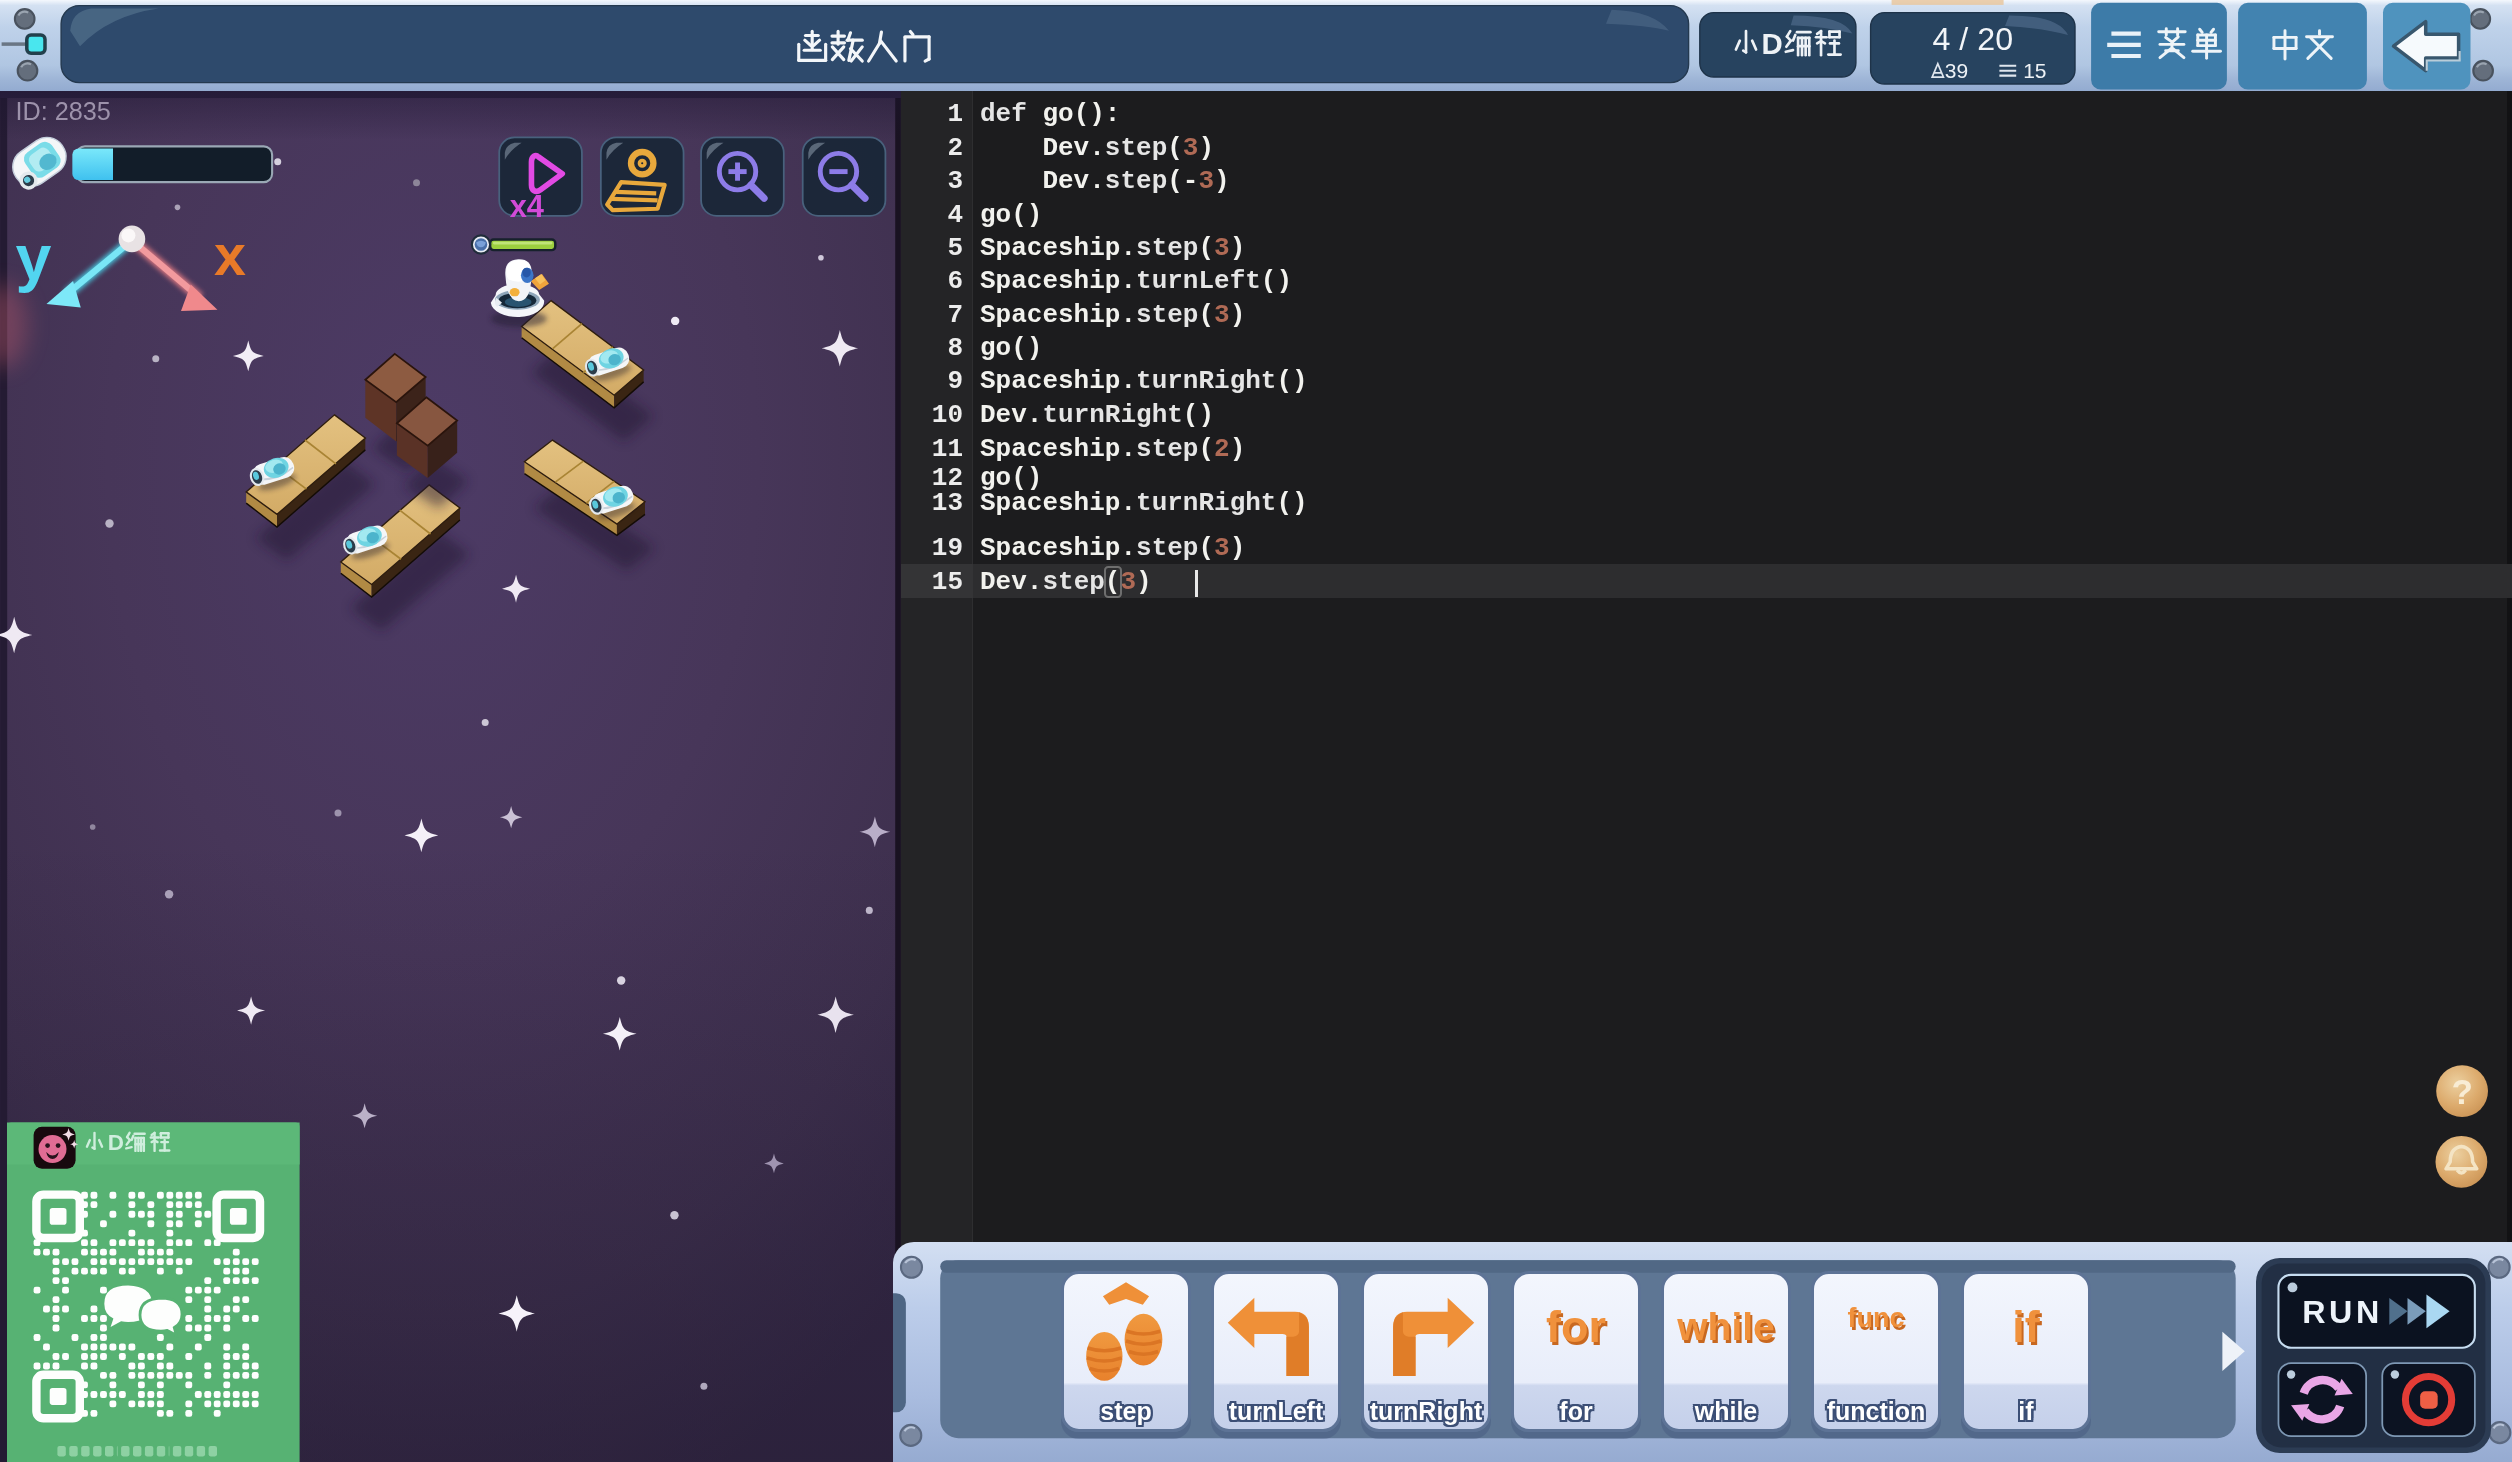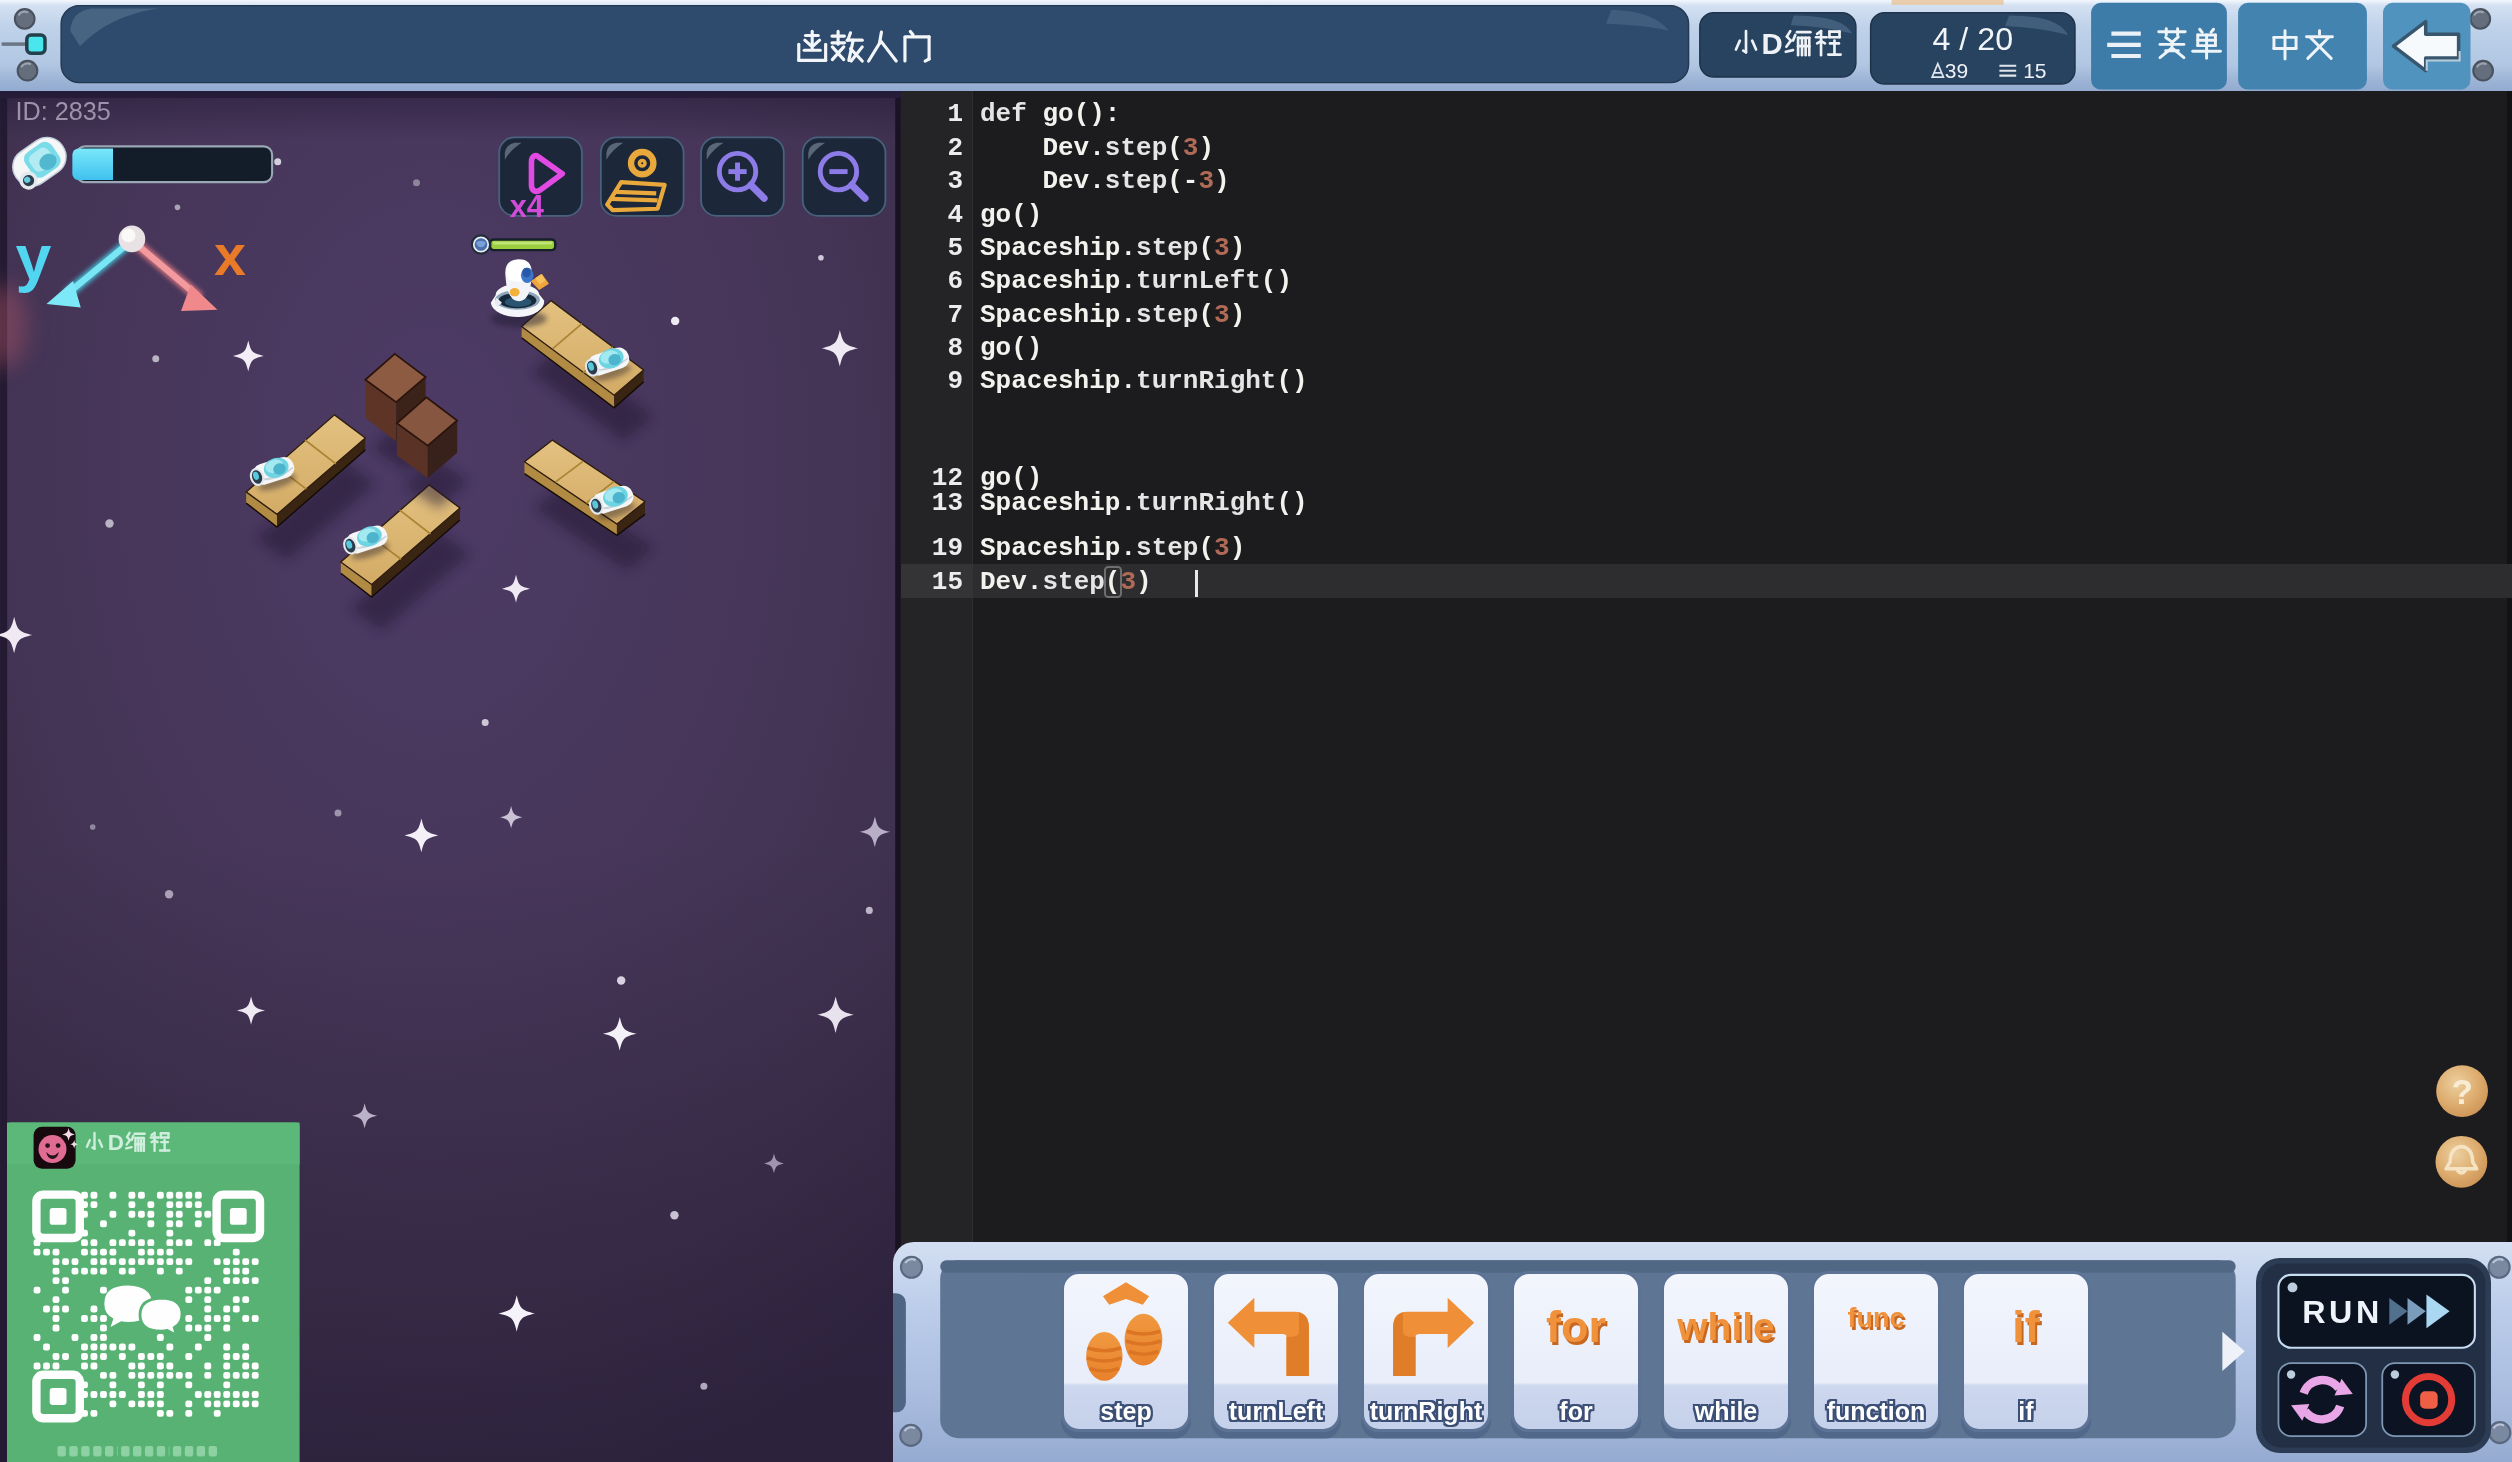--- a/index.html
+++ b/index.html
@@ -24,20 +24,22 @@
       <div style="position:absolute;left:0;top:473px;width:72px;height:34px;background:#343436"></div>
       <div class="codeline" style="top:6.3px"><span class="lnum">1</span><span class="ctext"><span class="kw">def </span>go():</span></div>
       <div class="codeline" style="top:40px"><span class="lnum">2</span><span class="ctext">    Dev.<span class="kw">step</span>(<span class="num">3</span>)</span></div>
       <div class="codeline" style="top:73px"><span class="lnum">3</span><span class="ctext">    Dev.<span class="kw">step</span>(-<span class="num">3</span>)</span></div>
       <div class="codeline" style="top:107px"><span class="lnum">4</span><span class="ctext">go()</span></div>
       <div class="codeline" style="top:140px"><span class="lnum">5</span><span class="ctext">Spaceship.<span class="kw">step</span>(<span class="num">3</span>)</span></div>
       <div class="codeline" style="top:173px"><span class="lnum">6</span><span class="ctext">Spaceship.<span class="kw">turnLeft</span>()</span></div>
       <div class="codeline" style="top:207px"><span class="lnum">7</span><span class="ctext">Spaceship.<span class="kw">step</span>(<span class="num">3</span>)</span></div>
       <div class="codeline" style="top:240px"><span class="lnum">8</span><span class="ctext">go()</span></div>
       <div class="codeline" style="top:273px"><span class="lnum">9</span><span class="ctext">Spaceship.<span class="kw">turnRight</span>()</span></div>
+      <div class="codeline" style="top:307px"><span class="lnum">10</span><span class="ctext">Dev.<span class="kw">turnRight</span>()</span></div>
+      <div class="codeline" style="top:341px"><span class="lnum">11</span><span class="ctext">Spaceship.<span class="kw">step</span>(<span class="num">2</span>)</span></div>
       <div class="codeline" style="top:370px"><span class="lnum">12</span><span class="ctext">go()</span></div>
       <div class="codeline" style="top:395px"><span class="lnum">13</span><span class="ctext">Spaceship.<span class="kw">turnRight</span>()</span></div>
       <div class="codeline" style="top:440px"><span class="lnum">19</span><span class="ctext">Spaceship.<span class="kw">step</span>(<span class="num">3</span>)</span></div>
       <div class="codeline" style="top:474px"><span class="lnum">15</span><span class="ctext">Dev.<span class="kw">step</span>(<span class="num">3</span>)</span></div>
       <div style="position:absolute;left:203px;top:475px;width:17.5px;height:32px;border:2.1px solid #6e6e6e;border-radius:4.2px"></div>
       <div style="position:absolute;left:294px;top:479px;width:2.8px;height:27px;background:#e8e8e8"></div>
     </div>
     <svg class="abs" style="left:0;top:91px" width="901" height="1371" viewBox="0 130 1285 1956" xmlns="http://www.w3.org/2000/svg">
       <defs>
 <radialGradient id="bgv" cx="48%" cy="27%" r="80%">

